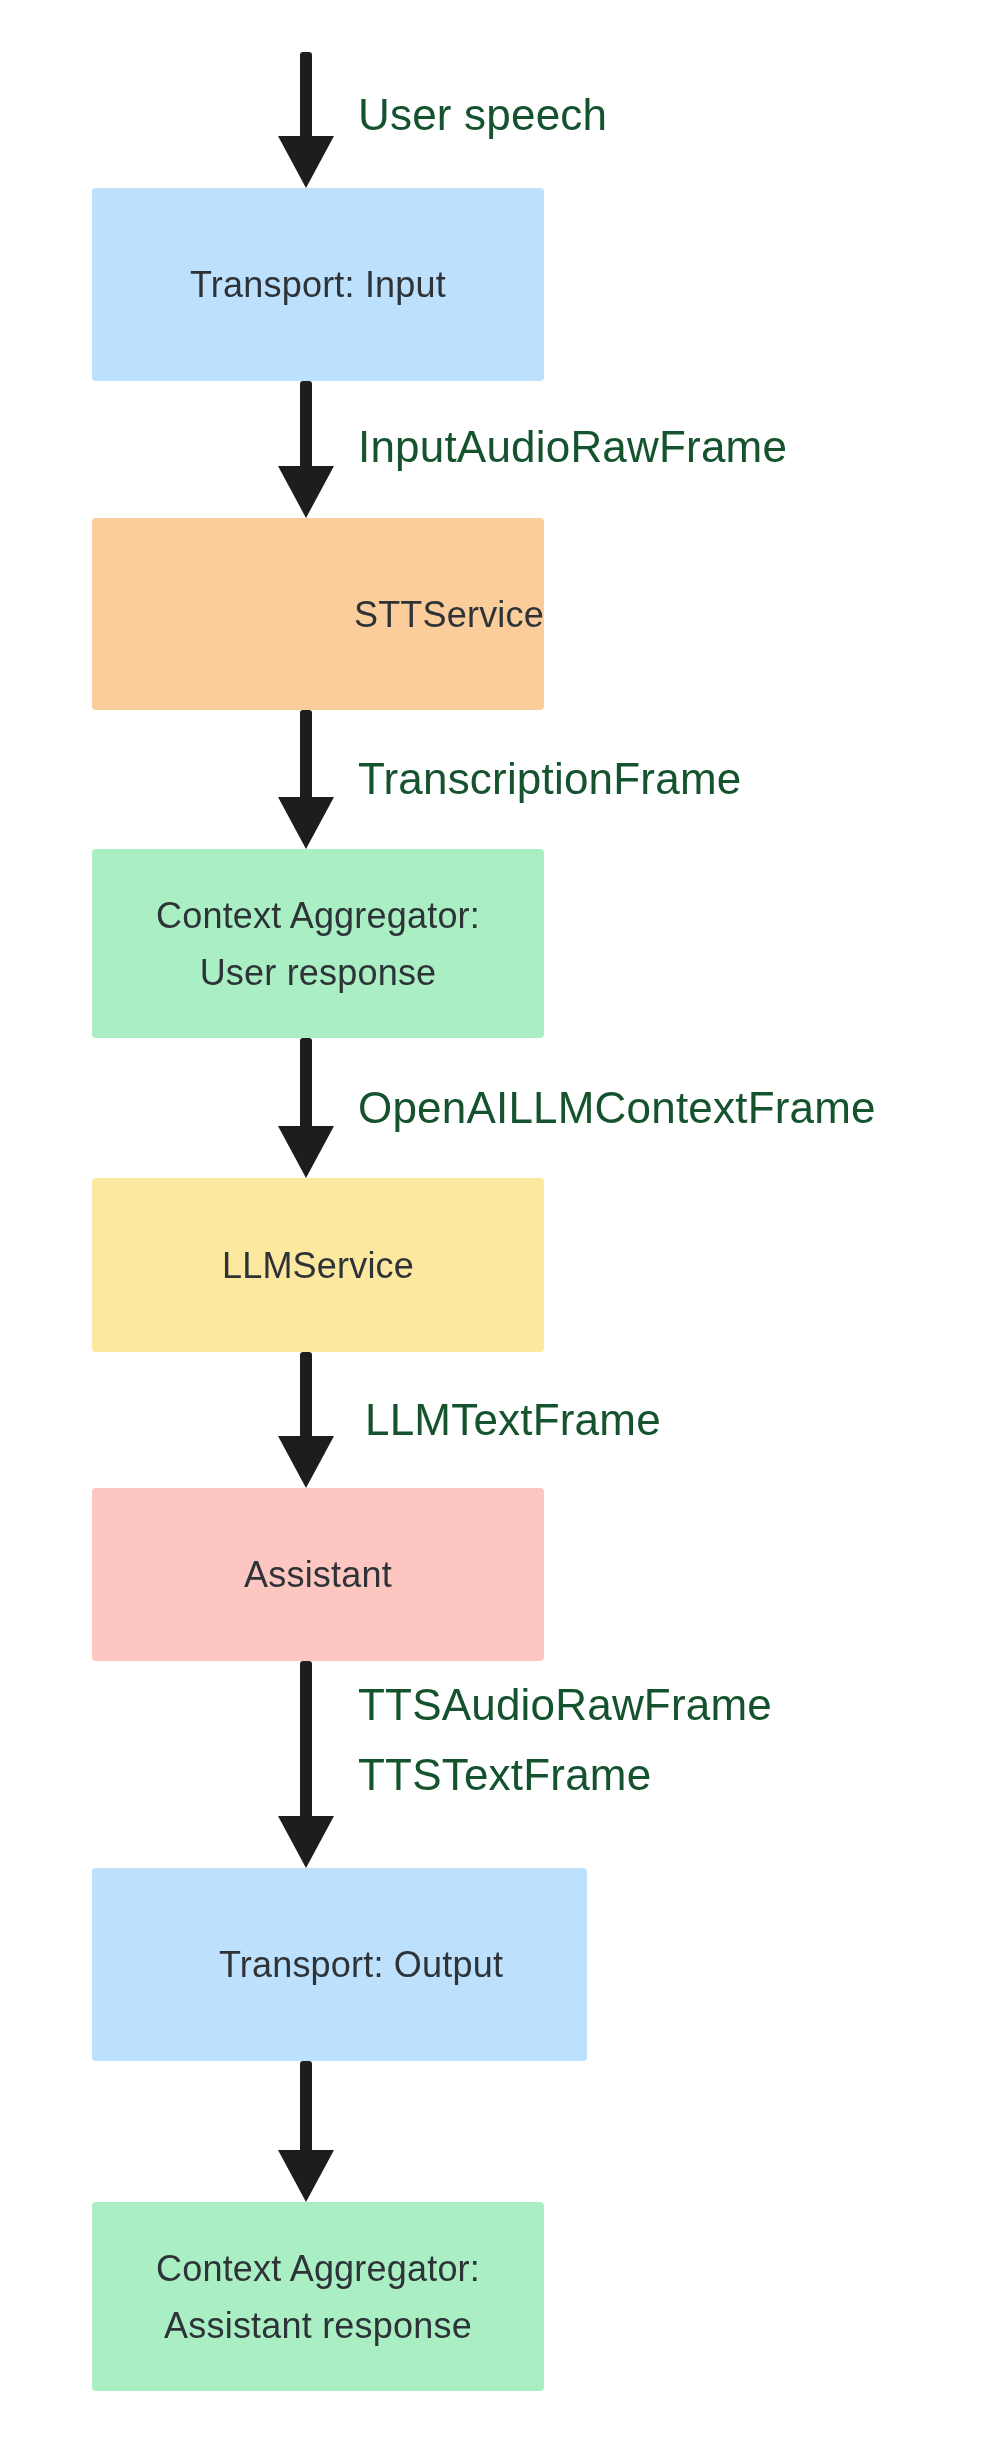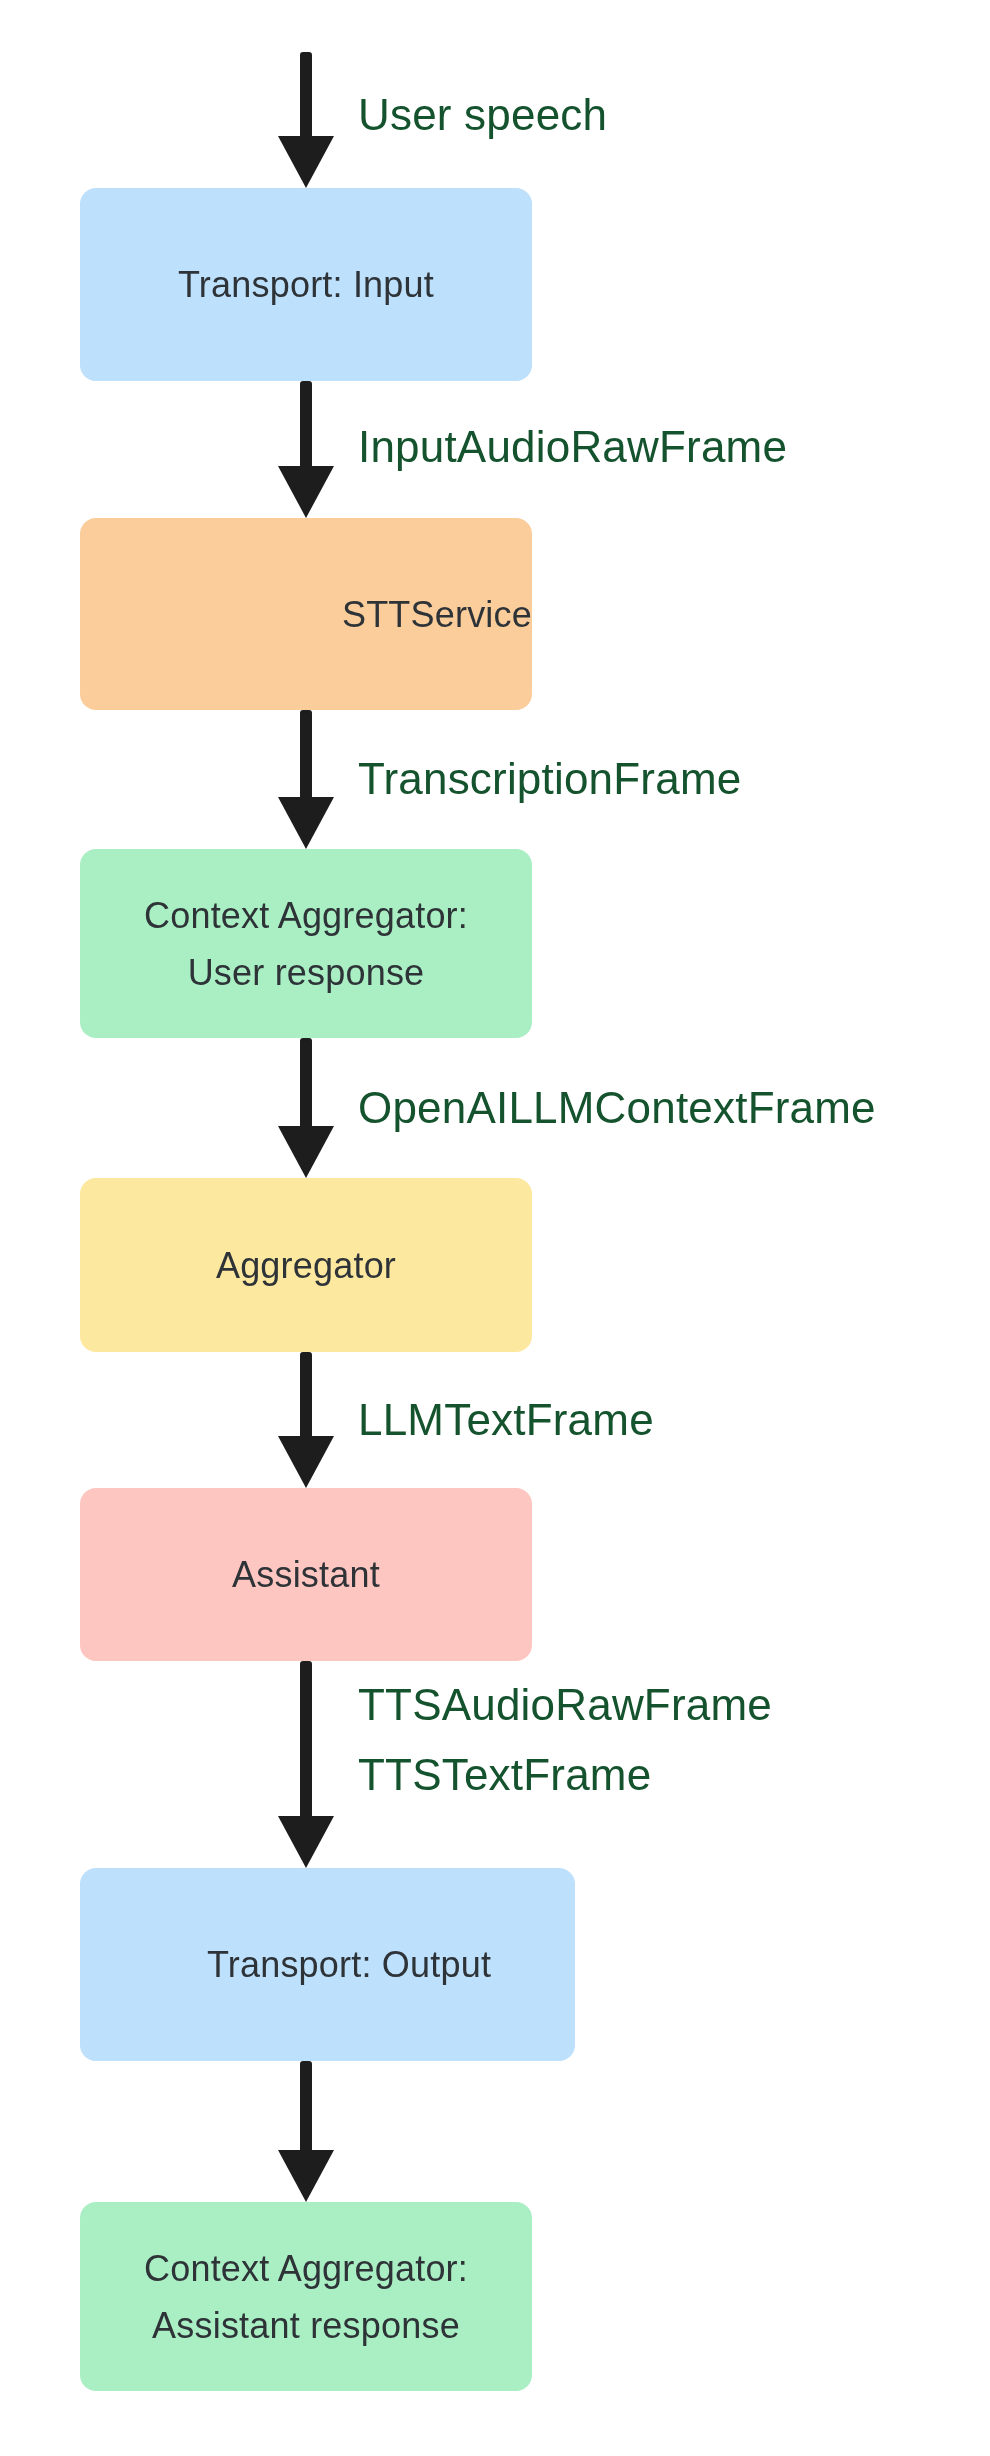--- a/index.html
+++ b/index.html
@@ -11,23 +11,23 @@
     position: relative;
     width: 990px;
     height: 2456px;
     background: #ffffff;
     font-family: "Liberation Sans", sans-serif;
     overflow: hidden;
   }
   
   .node {
     position: absolute;
-    left: 80px;
+    left: 92px;
     width: 452px;
-    border-radius: 16px;
+    border-radius: 4px;
     display: flex;
     align-items: center;
     justify-content: center;
     text-align: center;
   }
   .node-label {
     font-size: 36px;
     font-weight: 500;
     line-height: 57px;
     color: #2E3338;
@@ -86,21 +86,21 @@
     font-weight: 500;
     line-height: 70px;
     color: #14532d;
     white-space: pre-line;
     letter-spacing: 0.2px;
   }
   .edge-1 { top: 115px; }
   .edge-2 { top: 447px; }
   .edge-3 { top: 779px; }
   .edge-4 { top: 1108px; }
-  .edge-5 { top: 1420px; }
+  .edge-5 { top: 1420px; margin-left: 7px; }
   .edge-6 { top: 1740px; }
   .edge-7 { top: 2131px; }
 </style>
 </head>
 <body>
 
 <div class="page">
 
   <div class="arrow arrow-1"></div>
   <div class="arrow arrow-2"></div>
@@ -122,21 +122,21 @@
     <div class="node-label">Transport: Input</div>
   </div>
   <div class="node node-2" style="background: rgb(250, 205, 155);">
     <div class="node-label">STTService</div>
   </div>
   <div class="node node-3" style="background: rgb(169, 239, 195);">
     <div class="node-label">Context Aggregator:
 User response</div>
   </div>
   <div class="node node-4" style="background: rgb(253, 232, 159);">
-    <div class="node-label">Aggregator</div>
+    <div class="node-label">LLMService</div>
   </div>
   <div class="node node-5" style="background: rgb(254, 198, 192);">
     <div class="node-label">Assistant</div>
   </div>
   <div class="node node-6" style="background: rgb(189, 224, 252); padding-left: 43px;">
     <div class="node-label">Transport: Output</div>
   </div>
   <div class="node node-7" style="background: rgb(169, 239, 195);">
     <div class="node-label">Context Aggregator:
 Assistant response</div>

